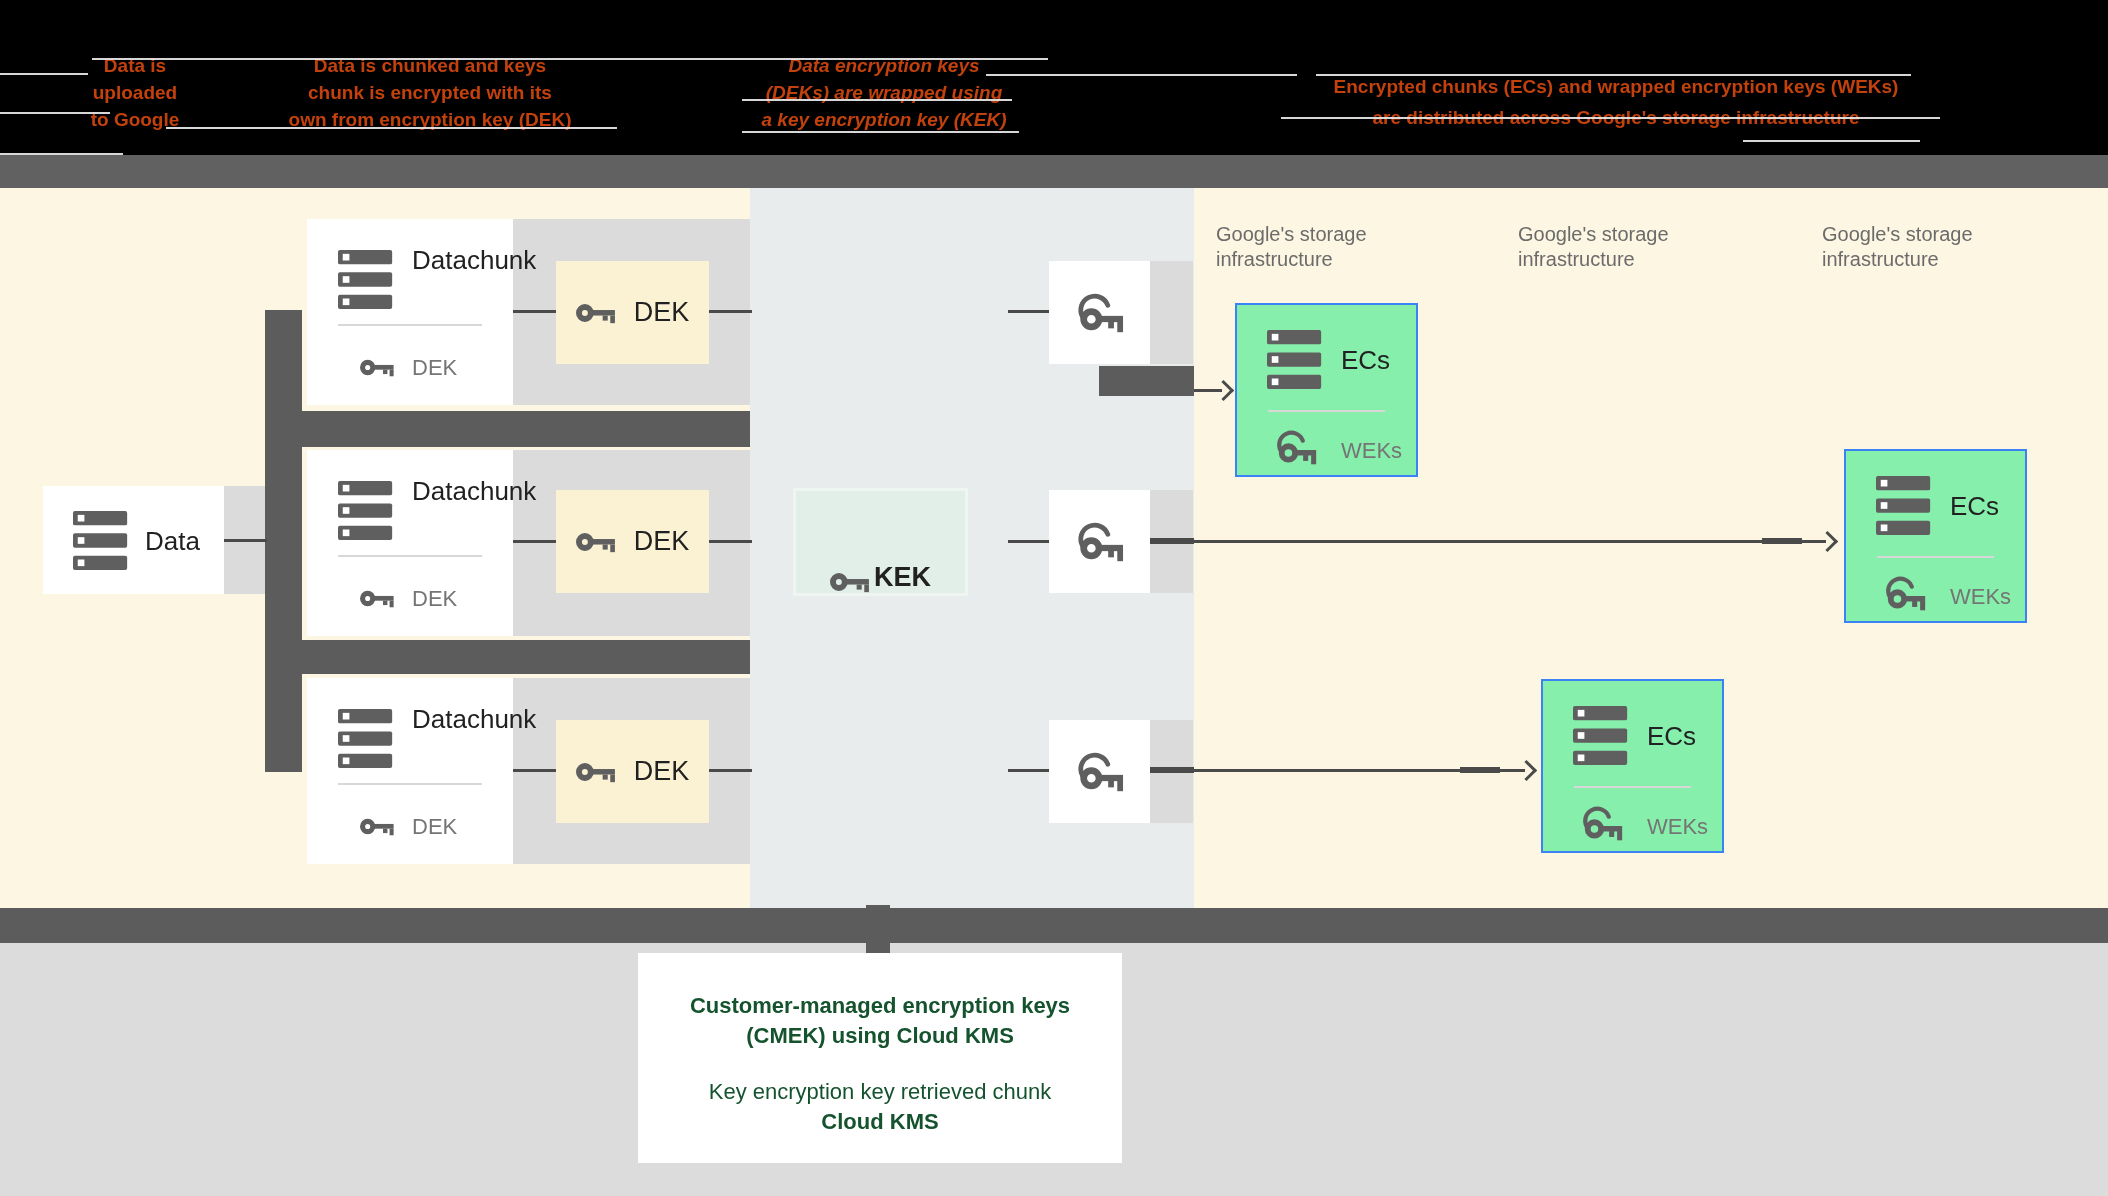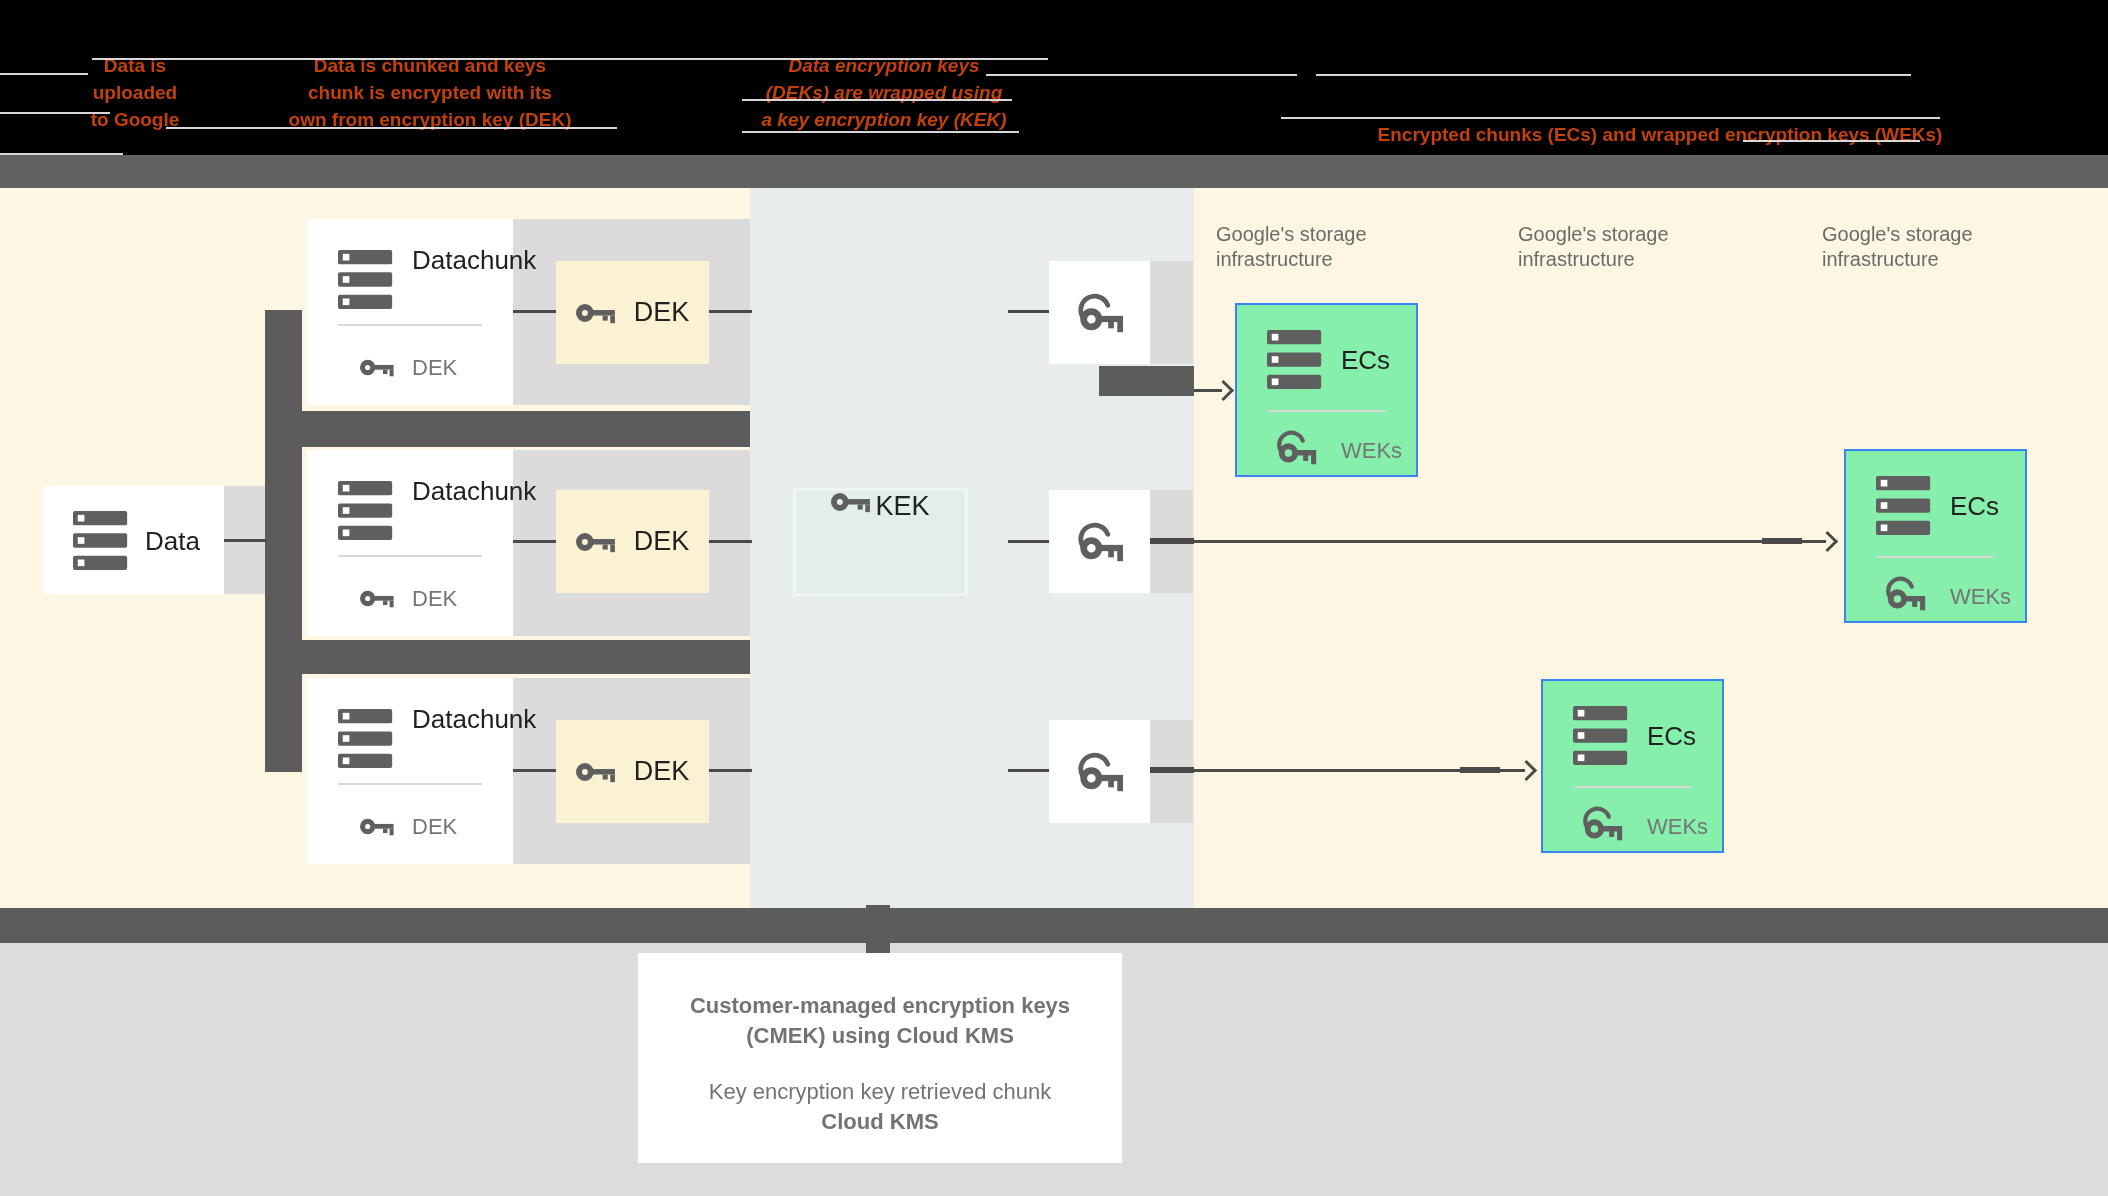--- a/index.html
+++ b/index.html
@@ -33,21 +33,21 @@
   .whitebox{position:absolute;background:#fff;}
   .databox{left:43px;top:298px;width:181px;height:108px;}
   .chunkbox{left:307px;width:206px;height:186px;}
   .keybox{left:1049px;width:101px;height:103px;display:flex;align-items:center;justify-content:center;}
   .ecsbox{width:183px;height:174px;border:2px solid #3b82f6;box-sizing:border-box;background:#86efac;position:absolute;}
 
   .creambox{position:absolute;left:556px;width:153px;height:103px;background:#FBF1D3;
     display:flex;align-items:center;justify-content:center;gap:14px;}
   .kekbox{position:absolute;left:793px;top:300px;width:175px;height:108px;background:#E1EFE8;
     border:3px solid #EFF6F1;box-sizing:border-box;
-    display:flex;align-items:flex-start;justify-content:center;gap:0;}
+    display:flex;align-items:flex-end;justify-content:center;gap:0;font-weight:bold;}
 
   .box-title{position:absolute;color:#212121;font-size:26px;line-height:28px;}
   .keylabel{color:#212121;font-size:27px;}
   .sublabel{position:absolute;color:#757575;font-size:22px;}
   .divider{position:absolute;left:31px;right:31px;height:2px;background:#D8D8D8;}
 
   .storage-label{position:absolute;top:34px;width:180px;color:#6B6B6B;font-size:20px;line-height:25px;}
   .storage-label span{display:block;}
 
   
@@ -63,21 +63,21 @@
   .ecsbox .ic-data{position:absolute;left:30px;top:25px;}
   .ecsbox .box-title{left:104px;top:41px;}
   .ecsbox .divider{top:105px;}
   .ecsbox .ic-wrap-sm{position:absolute;left:38px;top:124px;}
   .ecsbox .sublabel{left:104px;top:133px;}
 
   
   .band-bottom{position:absolute;left:0;top:908px;width:2108px;height:35px;background:#5C5C5C;}
   .caption-tab{position:absolute;left:866px;top:905px;width:24px;height:51px;background:#5C5C5C;}
   .caption{position:absolute;left:638px;top:953px;width:484px;height:210px;background:#fff;
-    text-align:center;color:#737373;font-size:22px;line-height:30px;box-sizing:border-box;padding-top:38px;}
+    text-align:center;color:#14532d;font-size:22px;line-height:30px;box-sizing:border-box;padding-top:38px;}
   .caption .b{font-weight:bold;}
   .caption span{display:block;}
   .caption .gap{height:26px;}
 
   svg .ink{fill:#5F5F5F;}
   svg .stroke-ink{stroke:#5F5F5F;fill:none;}
 </style>
 </head>
 <body>
 
@@ -116,21 +116,21 @@
   <div class="hdr-col" style="left:262px;top:52px;width:336px;">
     <span>Data is chunked and keys</span>
     <span>chunk is encrypted with its</span>
     <span>own from encryption key (DEK)</span>
   </div>
   <div class="hdr-col" style="left:716px;top:52px;width:336px;font-style:italic;">
     <span>Data encryption keys</span>
     <span>(DEKs) are wrapped using</span>
     <span>a key encryption key (KEK)</span>
   </div>
-  <div class="hdr-col" style="left:1352px;top:71px;width:616px;line-height:31px;margin-top:48px;">
+  <div class="hdr-col" style="left:1308px;top:71px;width:616px;line-height:31px;">
     <span>Encrypted chunks (ECs) and wrapped encryption keys (WEKs)</span>
     <span>are distributed across Google's storage infrastructure</span>
   </div>
 
   <div class="hdr-line" style="left:92px;top:58px;width:956px;"></div>
   <div class="hdr-line" style="left:0;top:73px;width:88px;"></div>
   <div class="hdr-line" style="left:0;top:112px;width:110px;"></div>
   <div class="hdr-line" style="left:166px;top:127px;width:451px;"></div>
   <div class="hdr-line" style="left:986px;top:74px;width:311px;"></div>
   <div class="hdr-line" style="left:742px;top:99px;width:270px;"></div>

